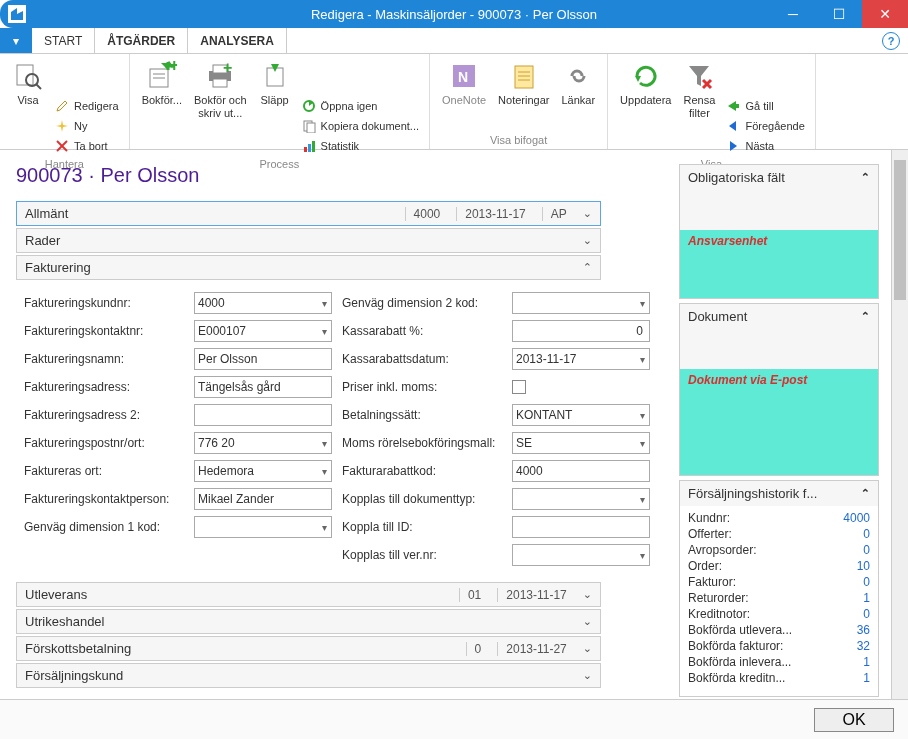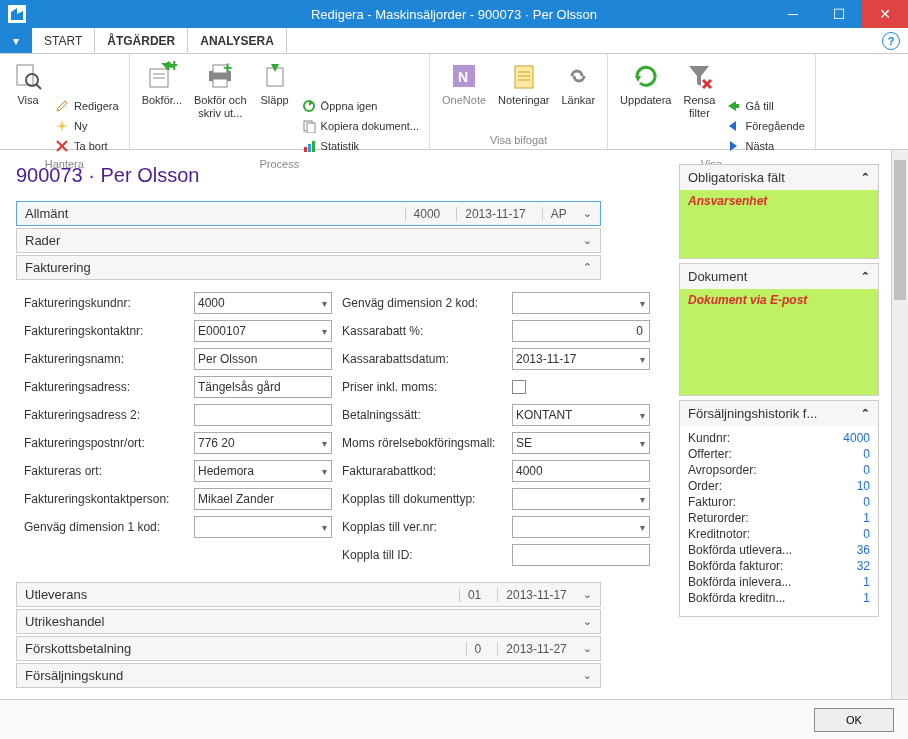--- a/index.html
+++ b/index.html
@@ -1,17 +1,17 @@
 <!DOCTYPE html>
 <html><head>
 <meta charset="utf-8">
 <style>
 * { margin: 0; padding: 0; box-sizing: border-box; font-family: "Segoe UI", Tahoma, sans-serif; }
 body { background: #fff; width: 908px; height: 739px; overflow: hidden; font-size: 12px; color: #333; display:flex; flex-direction:column;}
-.titlebar { background: #1f85d6; color: #fff; height: 28px; display: flex; align-items: center; justify-content: center; position: relative; }
+.titlebar { background: #1f85d6; color: #fff; height: 28px; display: flex; align-items: center; justify-content: center; position: relative; border-radius: 13px; }
 .titlebar .app-icon { position: absolute; left: 8px; width: 18px; height: 18px; background: #fff; color: #1f85d6; display:flex; align-items:center; justify-content:center; font-weight:bold; font-size:11px; }
 .titlebar .title { font-size: 13px; }
 .winbtns { position: absolute; right: 0; display: flex; height: 100%; }
 .winbtn { width: 46px; display: flex; align-items: center; justify-content: center; color: #fff; font-size: 14px; }
 .winbtn.close { background: #e04343; }
 .menubar { display:flex; align-items:stretch; border-bottom:1px solid #ccc; background:#fff; height:26px; }
 .menubtn { width:32px; background:#1f85d6; color:#fff; display:flex; align-items:center; justify-content:center; }
 .tab { padding:4px 12px; border-right:1px solid #ccc; display:flex; align-items:center; font-size:12px;font-weight:bold; }
 .tab.active { font-weight:500; }
 .help { margin-left:auto; width:28px; display:flex; align-items:center; justify-content:center; color:#1f85d6; font-weight:bold; border:1px solid #1f85d6; border-radius:50%; height:18px; width:18px; margin-right:8px; margin-top:4px; font-size:11px;}
@@ -43,26 +43,26 @@
 .row label { width:170px; font-size:12px; color:#333; }
 .row .ctrl { flex:1; height:22px; border:1px solid #aaa; background:#fff; display:flex; align-items:center; padding:0 3px; font-size:12px; position:relative; }
 .row .ctrl.sel:after { content:"▾"; position:absolute; right:4px; color:#666; font-size:10px; }
 .row .ctrl.right { justify-content:flex-end; padding-right:6px; }
 .row .chk { width:14px; height:14px; border:1px solid #888; }
 .panel { border:1px solid #ccc; background:#f6f6f6; margin-bottom:4px; }
 .panel .hd { display:flex; align-items:center; padding:5px 8px; font-size:13px; }
 .panel .hd .t { flex:1; }
 .panel .hd .chev { font-size:11px; font-weight:bold; }
 .panel .bd { padding:4px 8px 10px; background:#fff; font-size:12px; }
-.panel .bd.grey { background:#bef264; }
+.panel .bd.grey { background:#5eead4;margin-top:40px; }
 .warn { color:#d92f2f; font-style:italic; font-weight:600; font-size:12px; }
 .hist-row { display:flex; justify-content:space-between; padding:1px 0; font-size:12px; }
 .hist-row .v { color:#1f6bd6; }
 .footer { border-top:1px solid #ccc; height:40px; display:flex; align-items:center; justify-content:flex-end; padding:0 14px; background:#fafafa; }
-.okbtn { width:80px; height:24px; border:1px solid #888; background:#eee; font-size:11px; }
+.okbtn { width:80px; height:24px; border:1px solid #888; background:#eee; font-size:16px; }
 svg { display:block; }
 </style>
 </head>
 <body>
 
 <div class="titlebar">
   <div class="app-icon">
     <svg width="14" height="14" viewBox="0 0 14 14">
         <path d="M1 13 L1 5 L7 1 L7 13 Z M7 13 L7 7 L13 4 L13 13 Z" fill="#1f85d6"></path>
       </svg>
@@ -405,28 +405,28 @@
               <span>4000</span>
             </div>
           </div>
         <div class="row">
             <label>Kopplas till dokumenttyp:</label>
             <div class="ctrl sel">
               <span></span>
             </div>
           </div>
         <div class="row">
-            <label>Kopplas till ver.nr:</label>
-            <div class="ctrl sel">
-              <span></span>
-            </div>
-          </div>
-        <div class="row">
             <label>Koppla till ID:</label>
             <div class="ctrl">
+              <span></span>
+            </div>
+          </div>
+        <div class="row">
+            <label>Kopplas till ver.nr:</label>
+            <div class="ctrl sel">
               <span></span>
             </div>
           </div>
       </div>
     </div>
 
     <div class="accordion">
       <div class="t">Utleverans</div>
       <div class="meta">
           <span>01</span>

